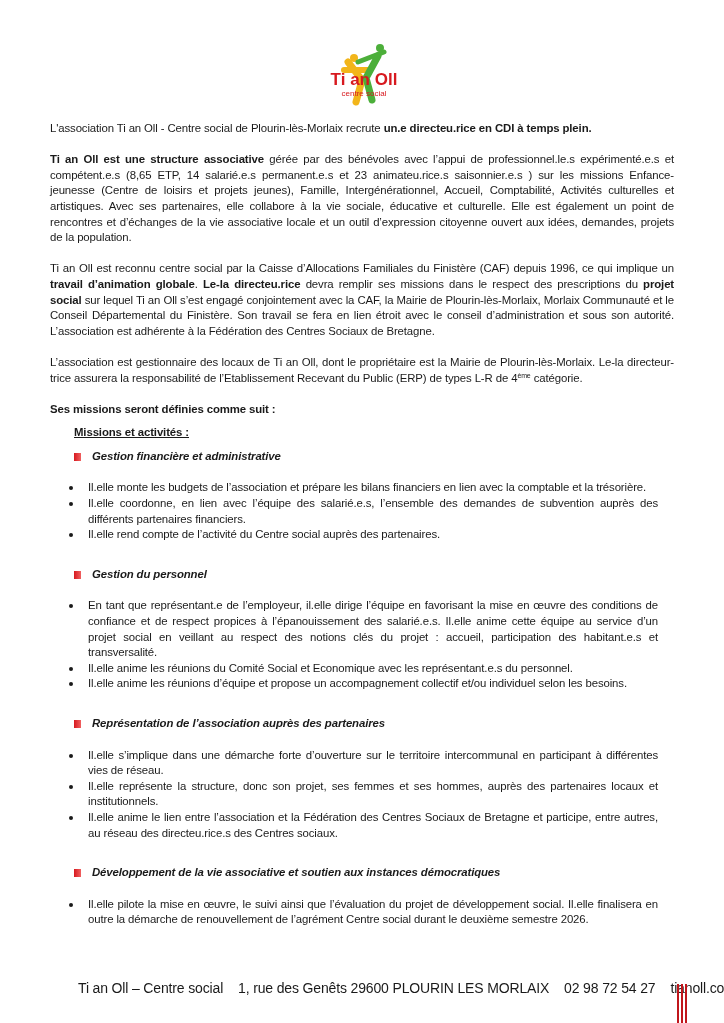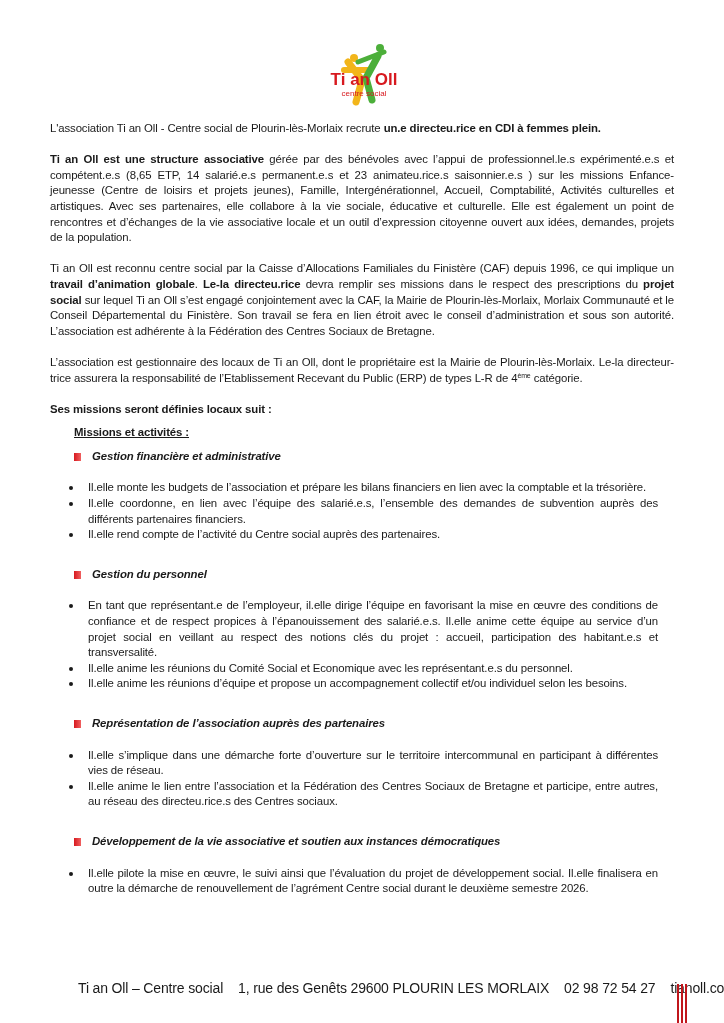--- a/index.html
+++ b/index.html
@@ -45,29 +45,29 @@
     <circle cx="28" cy="18" r="4" fill="#f2b51a"></circle>
     <path d="M52 16 L40 38 L46 60" stroke="#4caf3a" stroke-width="7" fill="none" stroke-linecap="round"></path>
     <path d="M32 22 L58 12" stroke="#4caf3a" stroke-width="5" fill="none" stroke-linecap="round"></path>
     <circle cx="54" cy="8" r="4" fill="#4caf3a"></circle>
     <text x="38" y="45" text-anchor="middle" font-family="Liberation Sans, sans-serif" font-size="17" font-weight="bold" fill="#d7191f">Ti an Oll</text>
     <text x="38" y="56" text-anchor="middle" font-family="Liberation Sans, sans-serif" font-size="8" fill="#d7191f">centre social</text>
   </svg>
 </div>
 
 <div class="content">
-  <p><span>L'association Ti an Oll - Centre social de Plourin-lès-Morlaix recrute </span><b>un.e directeu.rice en CDI à femmes plein.</b></p>
+  <p><span>L'association Ti an Oll - Centre social de Plourin-lès-Morlaix recrute </span><b>un.e directeu.rice en CDI à temps plein.</b></p>
   <div class="gap"></div>
   <p><b>Ti an Oll est une structure associative</b><span> gérée par des bénévoles avec l’appui de professionnel.le.s expérimenté.e.s et compétent.e.s (8,65 ETP, 14 salarié.e.s permanent.e.s et 23 animateu.rice.s saisonnier.e.s ) sur les missions Enfance-jeunesse (Centre de loisirs et projets jeunes), Famille, Intergénérationnel, Accueil, Comptabilité, Activités culturelles et artistiques. Avec ses partenaires, elle collabore à la vie sociale, éducative et culturelle. Elle est également un point de rencontres et d’échanges de la vie associative locale et un outil d’expression citoyenne ouvert aux idées, demandes, projets de la population.</span></p>
   <div class="gap"></div>
   <p><span>Ti an Oll est reconnu centre social par la Caisse d’Allocations Familiales du Finistère (CAF) depuis 1996, ce qui implique un </span><b>travail d’animation globale</b><span>. </span><b>Le-la directeu.rice</b><span> devra remplir ses missions dans le respect des prescriptions du </span><b>projet social</b><span> sur lequel Ti an Oll s’est engagé conjointement avec la CAF, la Mairie de Plourin-lès-Morlaix, Morlaix Communauté et le Conseil Départemental du Finistère. Son travail se fera en lien étroit avec le conseil d’administration et sous son autorité. L’association est adhérente à la Fédération des Centres Sociaux de Bretagne.</span></p>
   <div class="gap"></div>
   <p><span>L’association est gestionnaire des locaux de Ti an Oll, dont le propriétaire est la Mairie de Plourin-lès-Morlaix. Le-la directeur-trice assurera la responsabilité de l’Etablissement Recevant du Public (ERP) de types L-R de 4</span><sup>ème</sup><span> catégorie.</span></p>
   <div class="gap"></div>
-  <p><b>Ses missions seront définies locaux suit :</b></p>
+  <p><b>Ses missions seront définies comme suit :</b></p>
   <div class="gap-sm"></div>
   <p><span class="u">Missions et activités :</span></p>
   <div class="gap-sm"></div>
 
   <div>
     <div class="sec-head">
         <span class="sq"></span>
         <span>Gestion financière et administrative</span>
       </div>
     <ul>
@@ -91,20 +91,21 @@
   </div>
   <div class="gap-sm"></div>
 
   <div>
     <div class="sec-head">
         <span class="sq"></span>
         <span>Représentation de l’association auprès des partenaires</span>
       </div>
     <ul>
       <li>Il.elle s’implique dans une démarche forte d’ouverture sur le territoire intercommunal en participant à différentes vies de réseau.</li>
+      <li>Il.elle représente la structure, donc son projet, ses femmes et ses hommes, auprès des partenaires locaux et institutionnels.</li>
       <li>Il.elle anime le lien entre l’association et la Fédération des Centres Sociaux de Bretagne et participe, entre autres, au réseau des directeu.rice.s des Centres sociaux.</li>
     </ul>
   </div>
   <div class="gap-sm"></div>
 
   <div>
     <div class="sec-head">
         <span class="sq"></span>
         <span>Développement de la vie associative et soutien aux instances démocratiques</span>
       </div>

